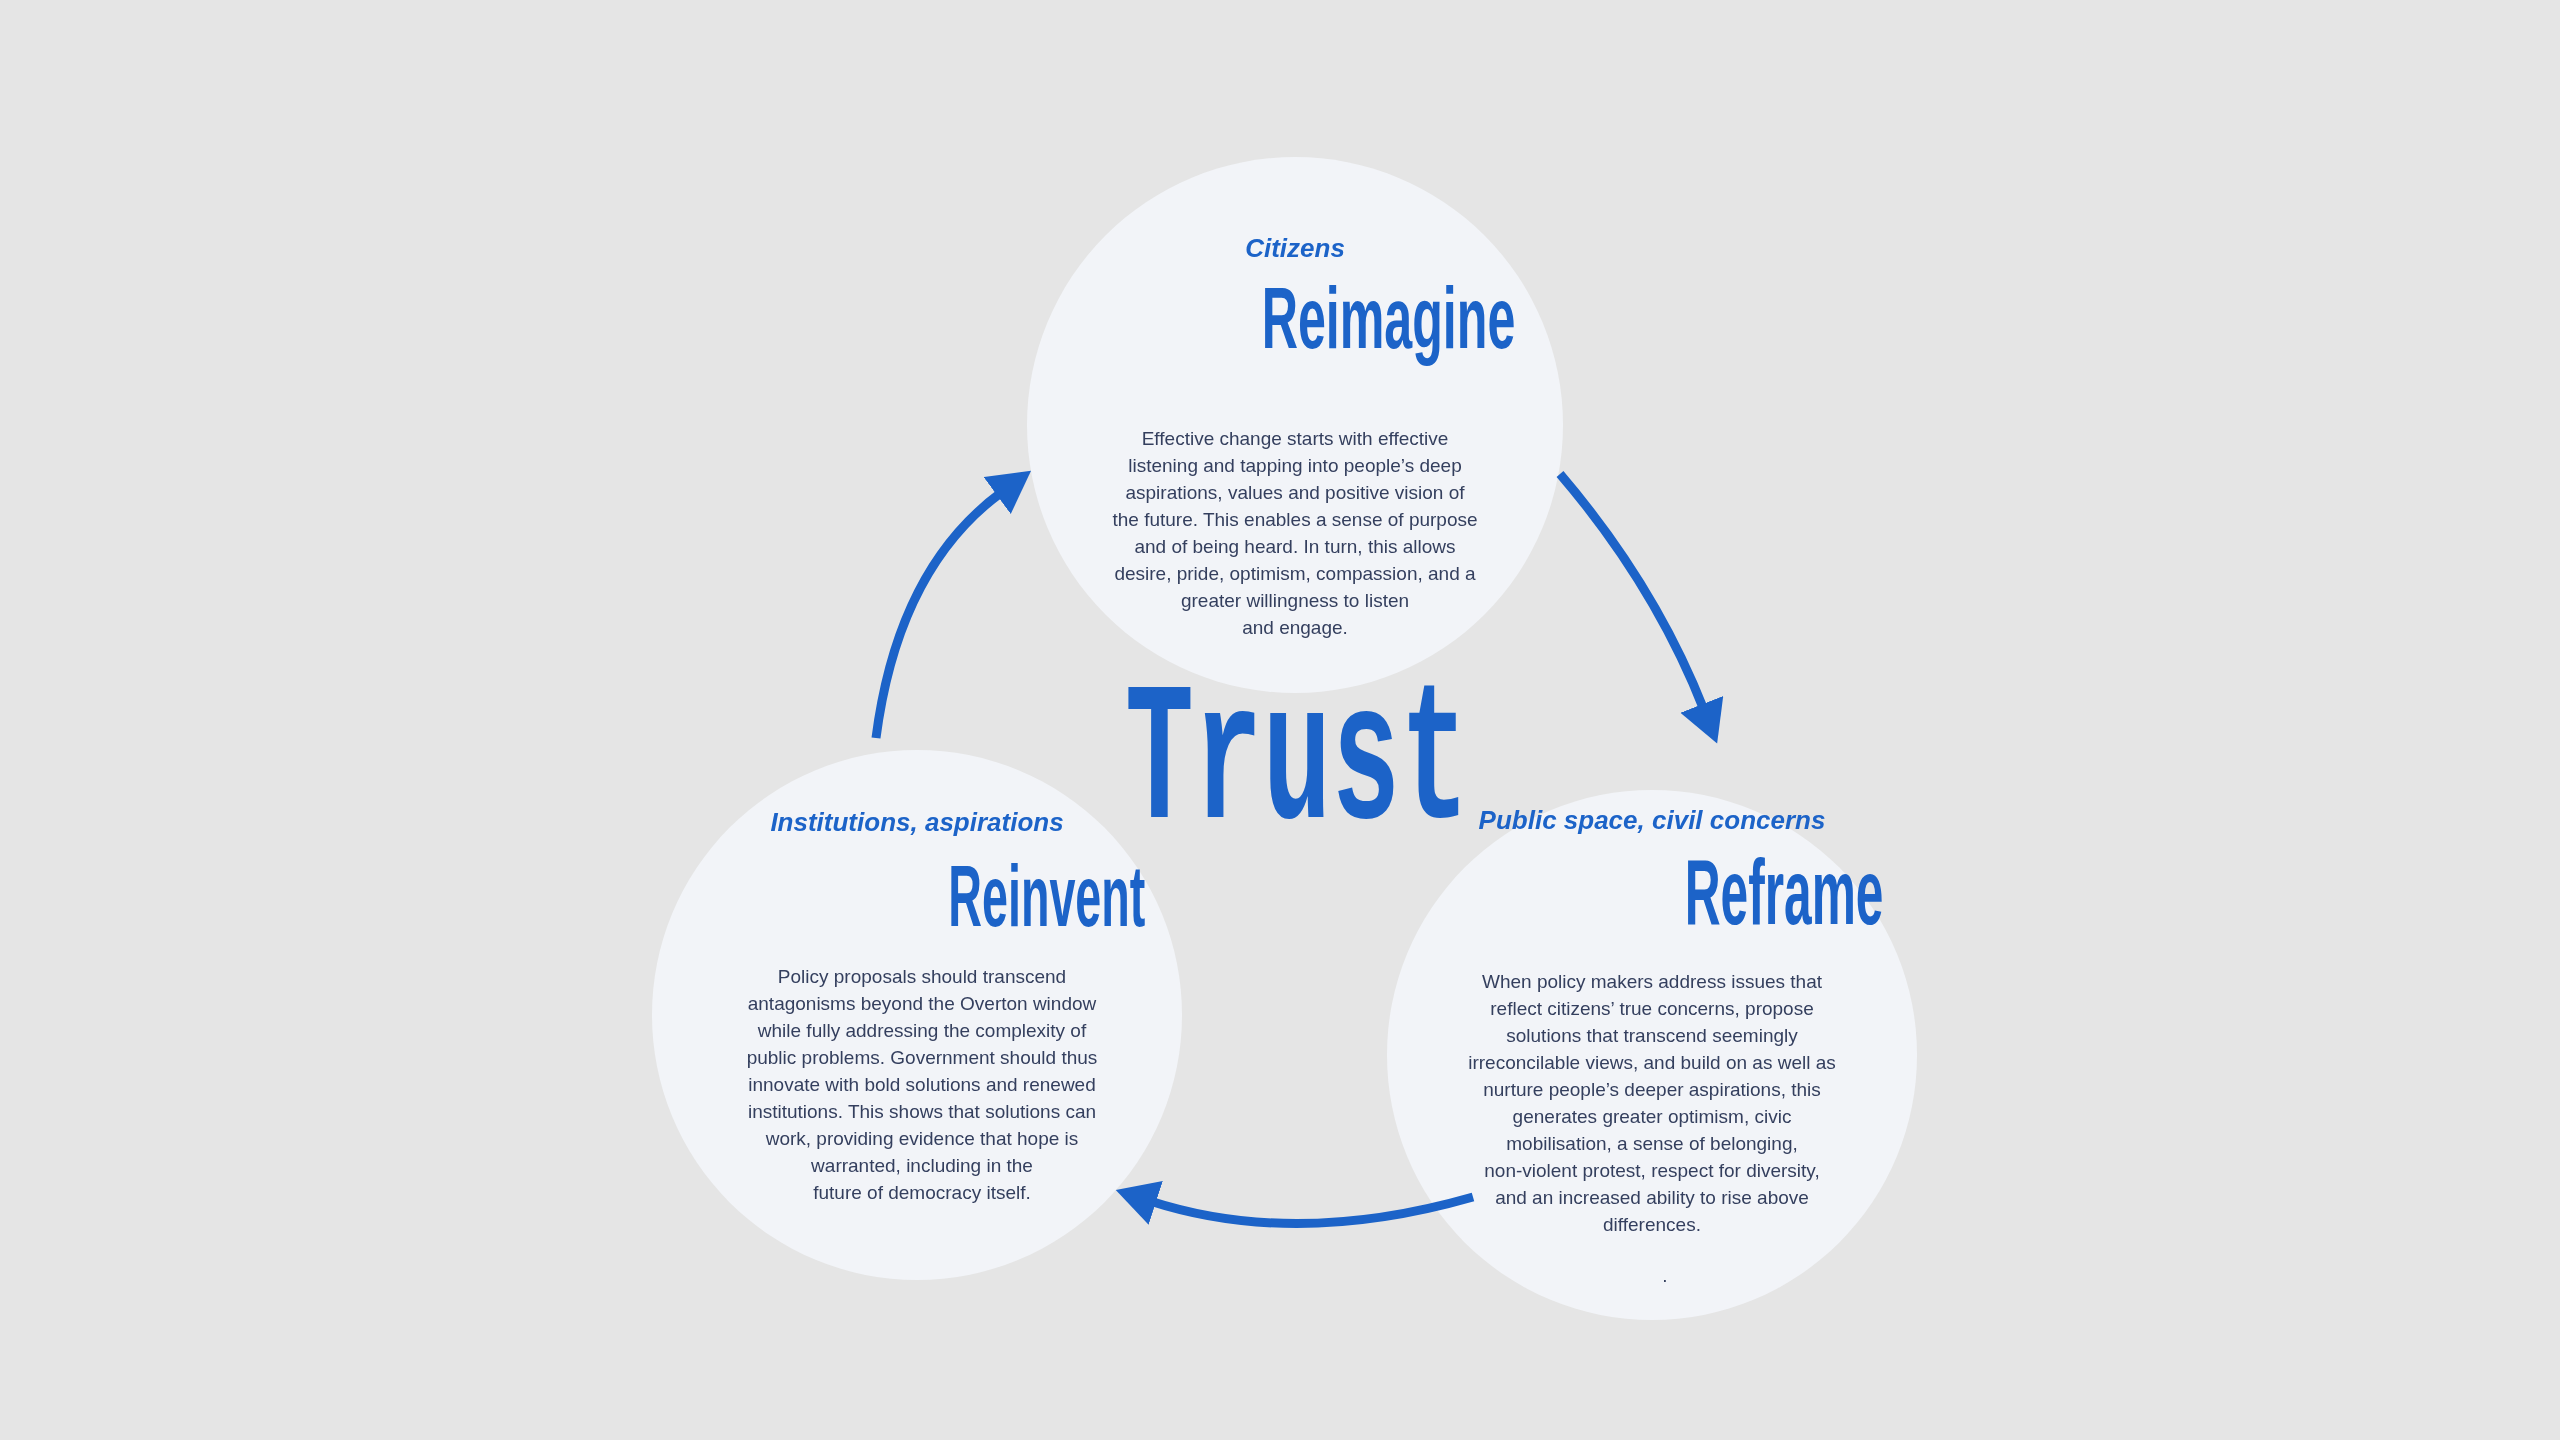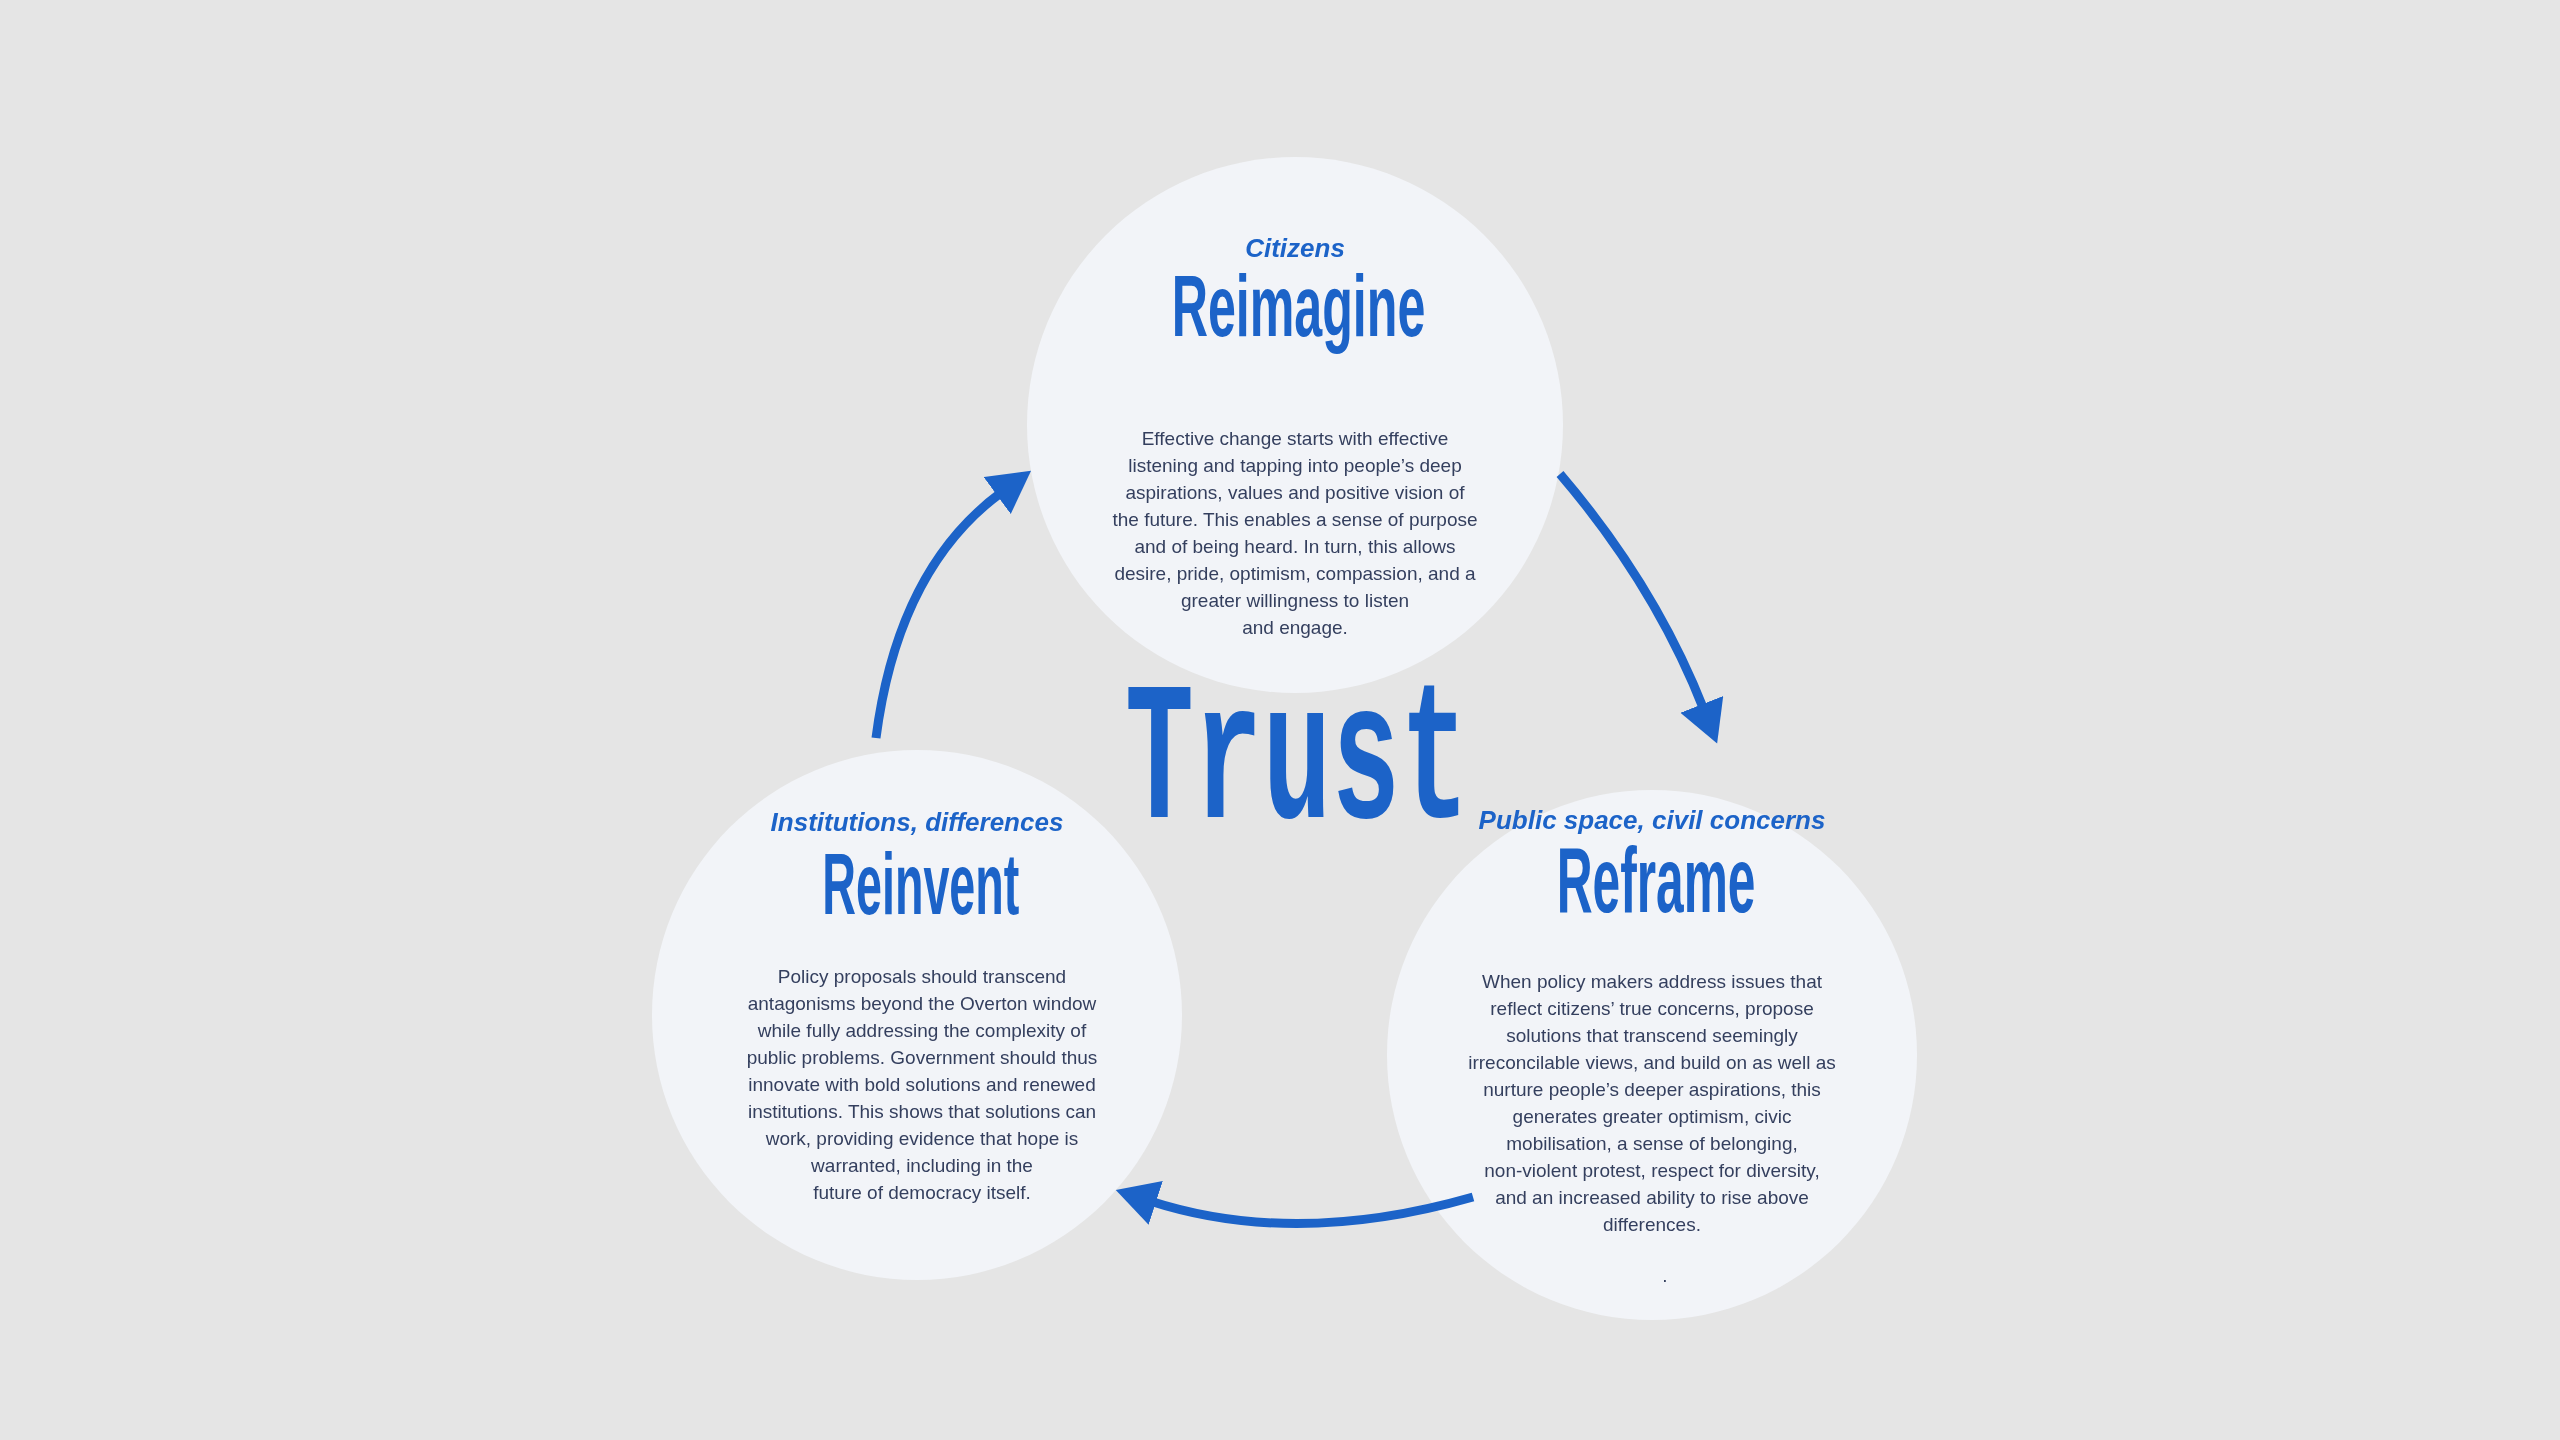--- a/index.html
+++ b/index.html
@@ -46,22 +46,22 @@
     font-weight: 600;
     color: var(--accent, #1C63C8);
   }
   .label.top   { left: 995px;  top: 234px; }
   .label.left  { left: 617px;  top: 808px; }
   .label.right { left: 1352px; top: 806px; }
 
   .heading {
     position: absolute;
     width: 600px;
-    text-align: center;
-    margin: 4px;
+    text-align: right;
+    margin: 16px;
     font-weight: 700;
     line-height: 1;
     color: var(--accent, #1C63C8);
     white-space: nowrap;
   }
   .heading.top   { left: 995px;  top: 258px; font-size: 88px; }
   .heading.left  { left: 617px;  top: 836px; font-size: 88px; }
   .heading.right { left: 1352px; top: 830px; font-size: 92px; }
   .squeeze { display: inline-block; transform-origin: 50% 50%; }
   .heading.top   .squeeze { transform: scaleX(0.57); }
@@ -135,21 +135,21 @@
   </h2>
   <p class="body top">Effective change starts with effective
 listening and tapping into people’s deep
 aspirations, values and positive vision of
 the future. This enables a sense of purpose
 and of being heard. In turn, this allows
 desire, pride, optimism, compassion, and a
 greater willingness to listen
 and engage.</p>
 
-  <div class="label left">Institutions, differences</div>
+  <div class="label left">Institutions, aspirations</div>
   <h2 class="heading left">
     <span class="squeeze">Reinvent</span>
   </h2>
   <p class="body left">Policy proposals should transcend
 antagonisms beyond the Overton window
 while fully addressing the complexity of
 public problems. Government should thus
 innovate with bold solutions and renewed
 institutions. This shows that solutions can
 work, providing evidence that hope is

